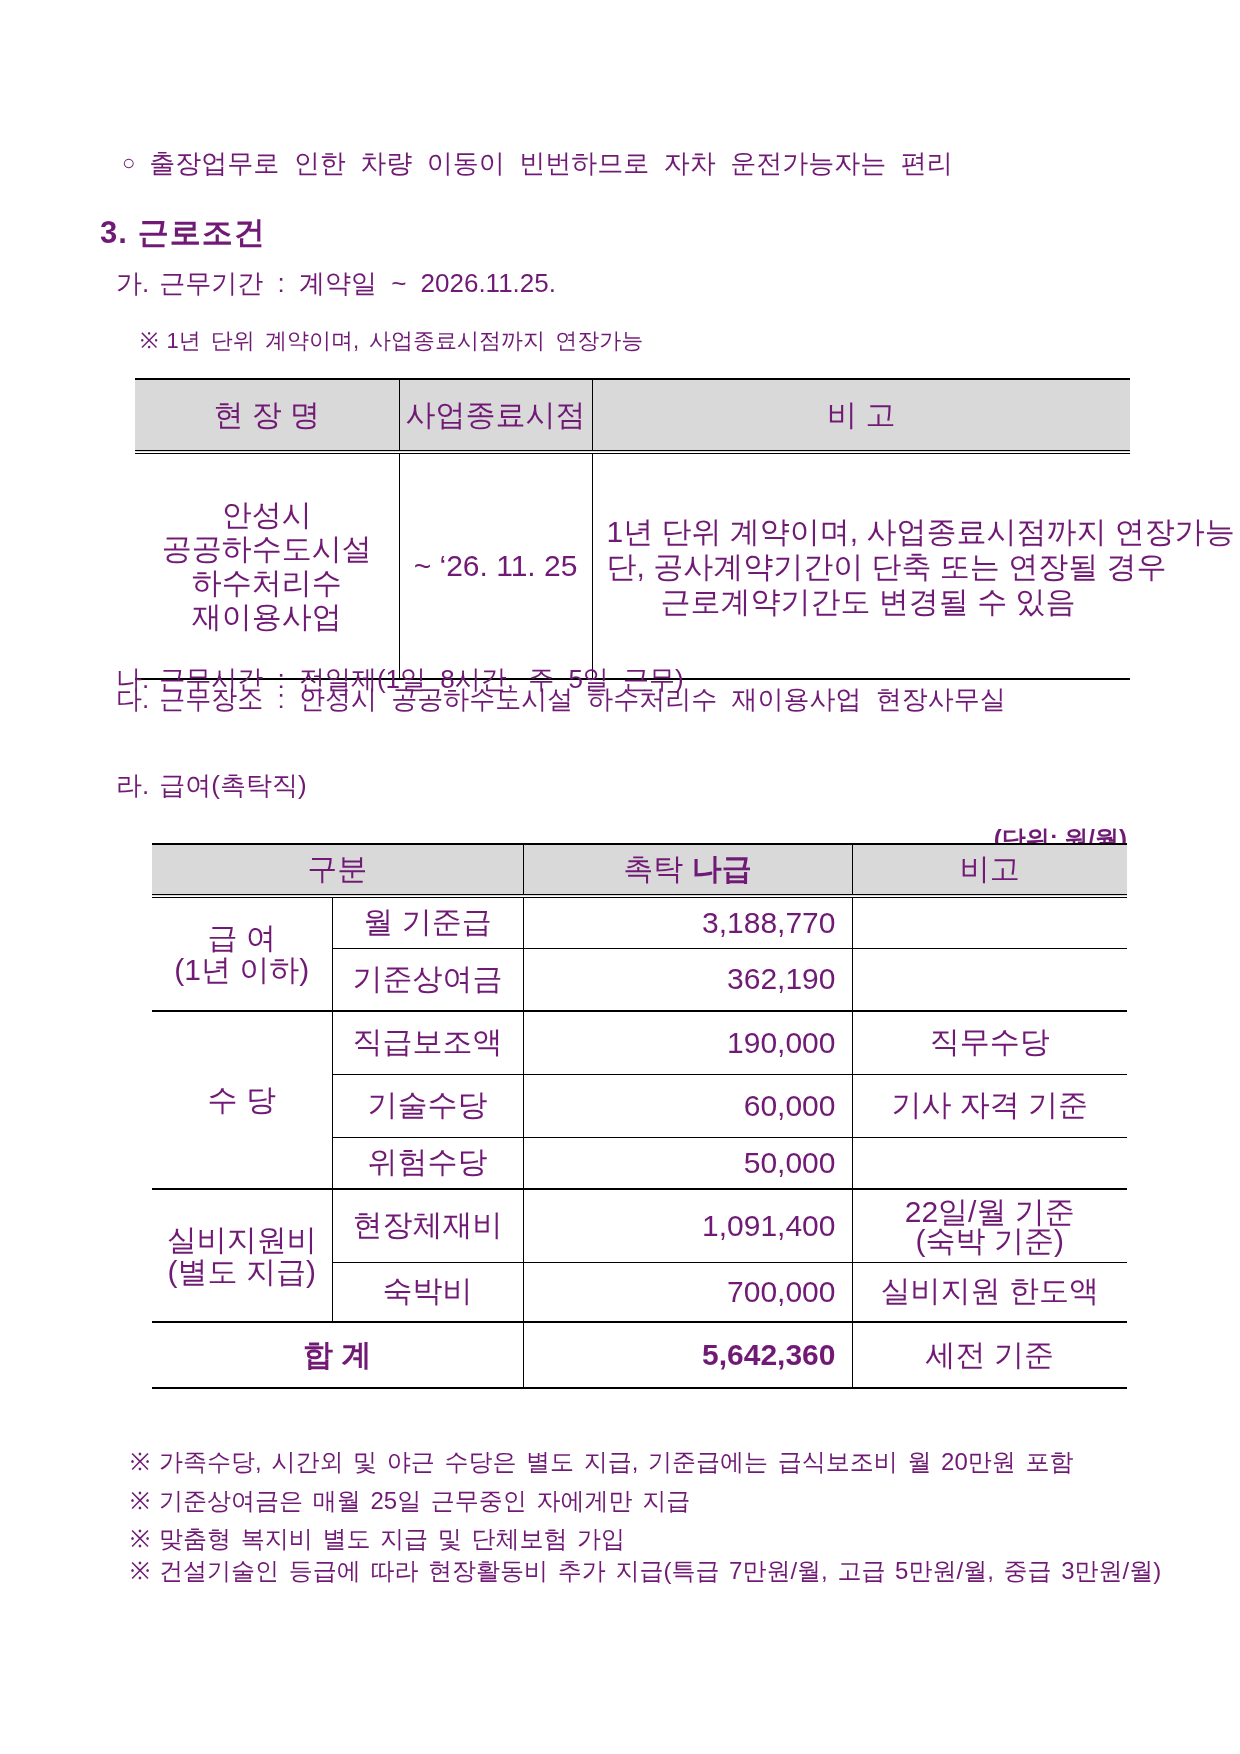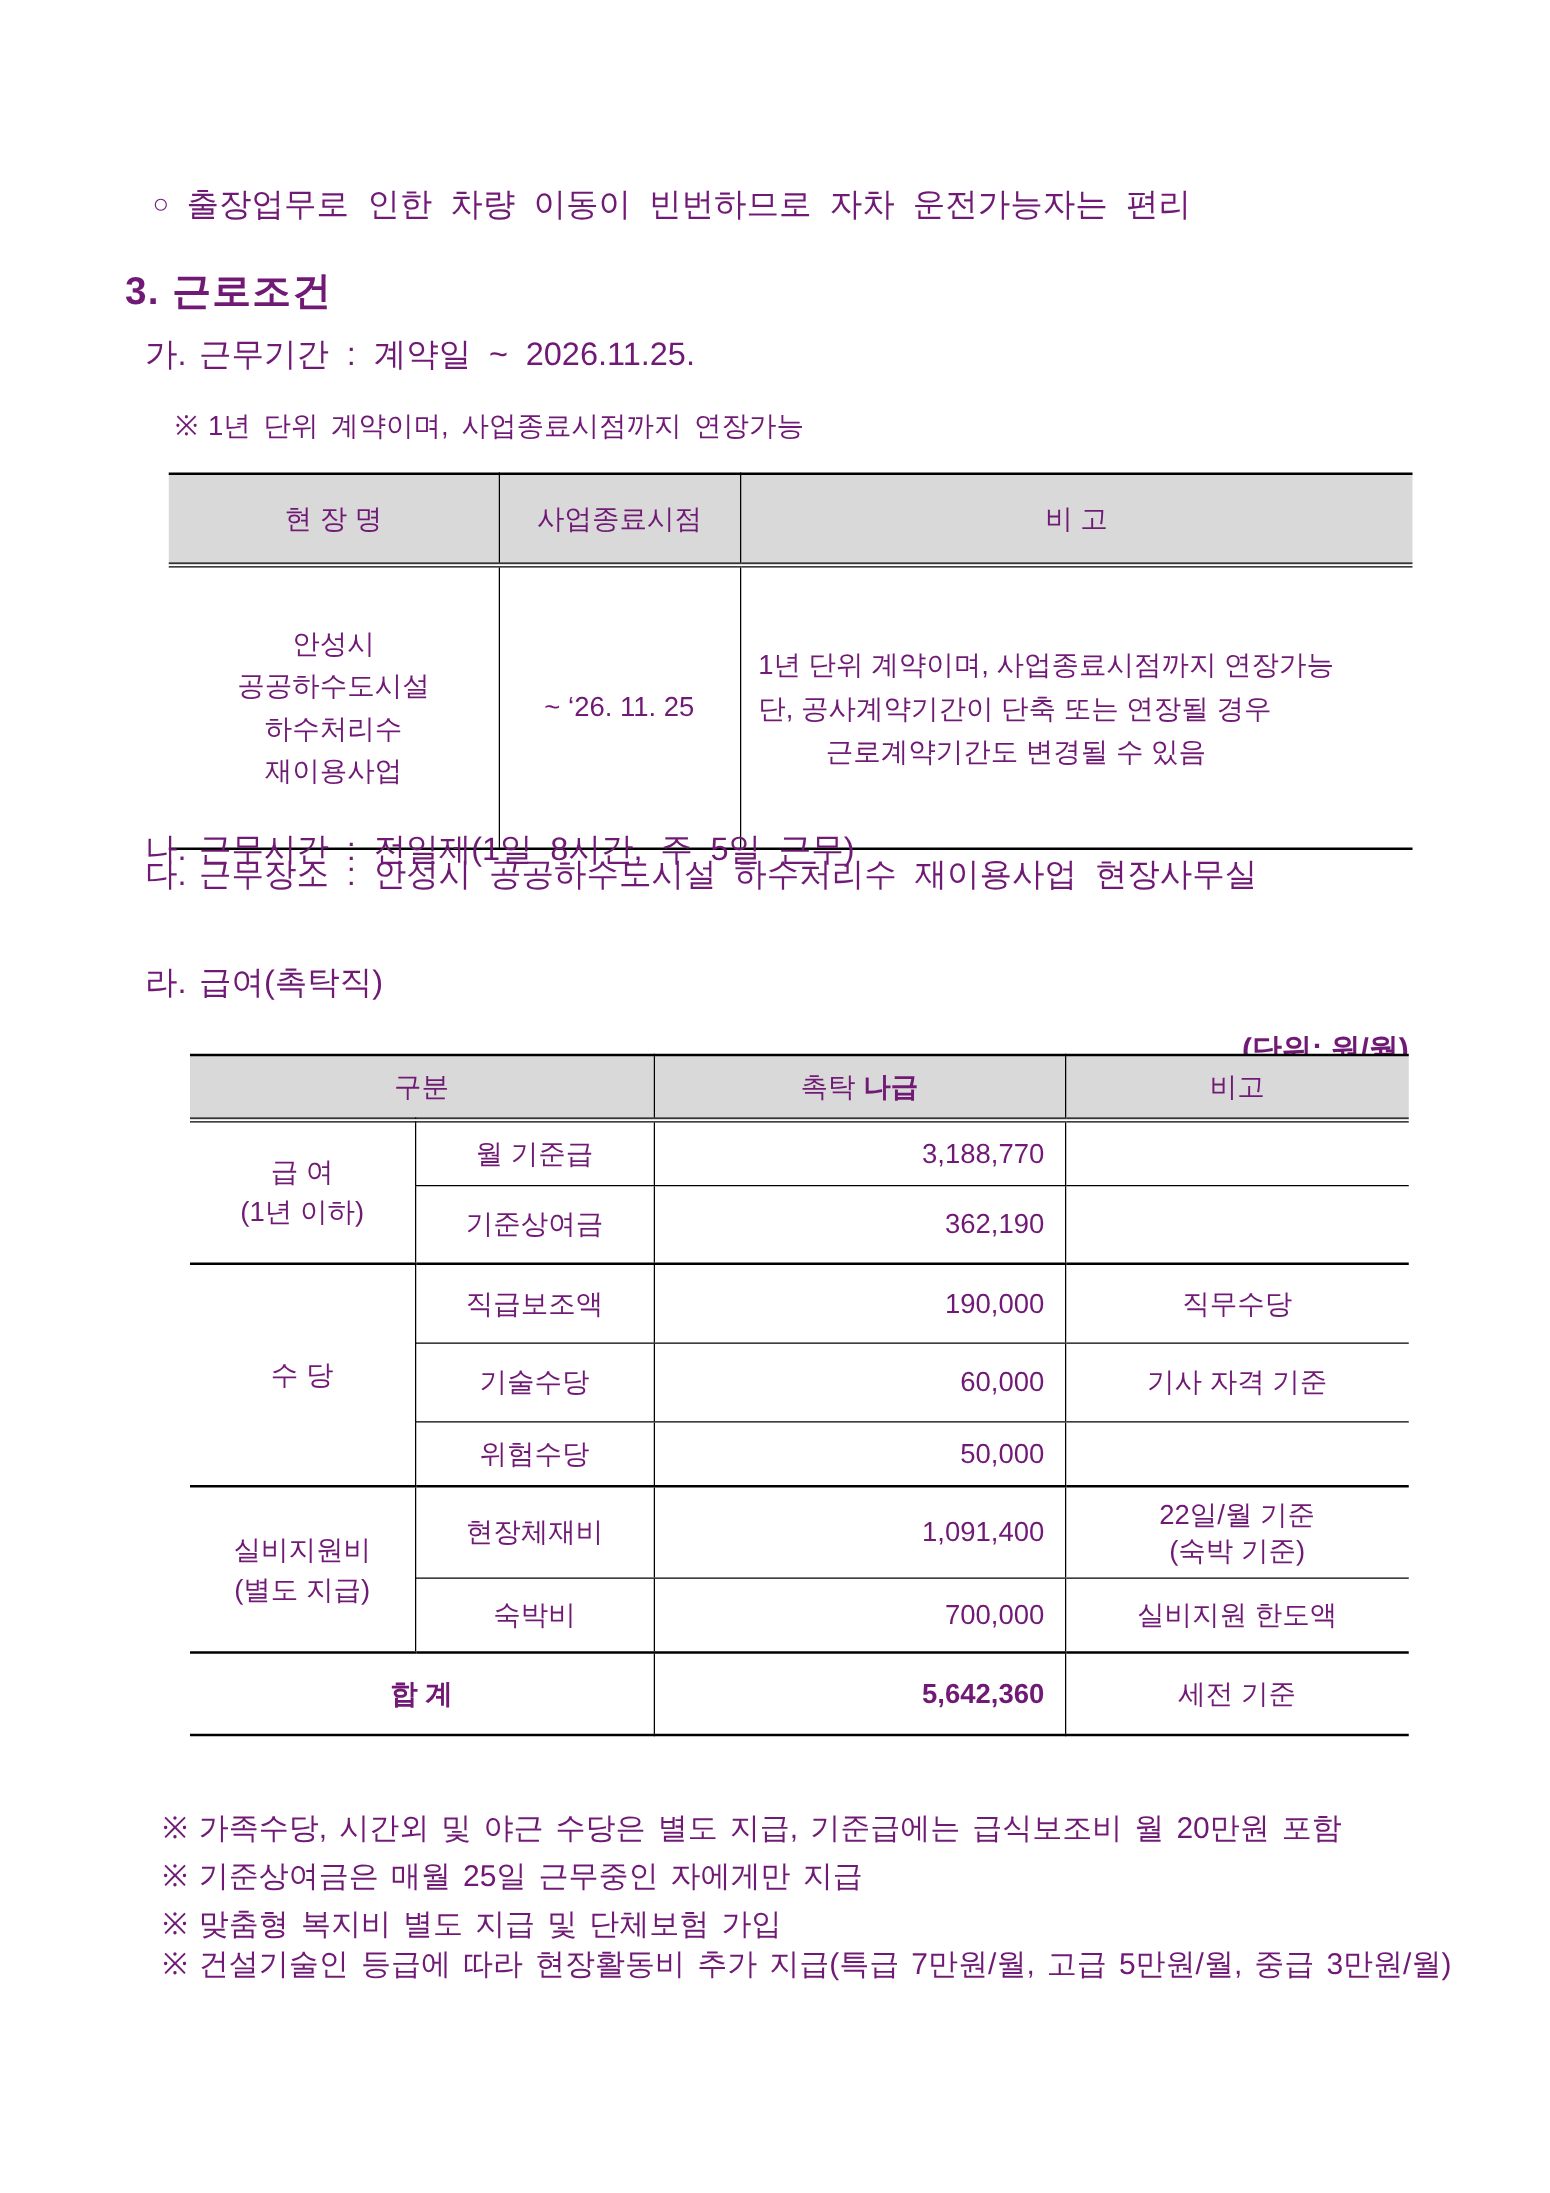--- a/index.html
+++ b/index.html
@@ -45,21 +45,21 @@
     top:823px;right:113px;
     font-size:24px;white-space:nowrap;font-weight:bold;
   }
   .footnote{
     left:130px;font-size:24px;word-spacing:3px;white-space:nowrap;
   }
   .footnote .marker{margin-right:9px;}
   .fn-0{top:1444px;} .fn-1{top:1483px;} .fn-2{top:1521px;} .fn-3{top:1553px;}
 
   
-  table{border-collapse:collapse;table-layout:fixed;font-size:22px;}
+  table{border-collapse:collapse;table-layout:fixed;font-size:30px;}
   td,th{padding:0;font-weight:normal;vertical-align:middle;text-align:center;}
   .hdr{background:#d9d9d9;border-bottom:4px double #000;}
   .bl{border-left:1px solid #000;}
   .bb1{border-bottom:1px solid #000;}
   .bb2{border-bottom:2px solid #000;}
   .bold{font-weight:bold;}
 
   
   .site-table-wrap{top:378px;left:135px;}
   .site-table{width:995px;border-top:2px solid #000;border-bottom:2px solid #000;}

